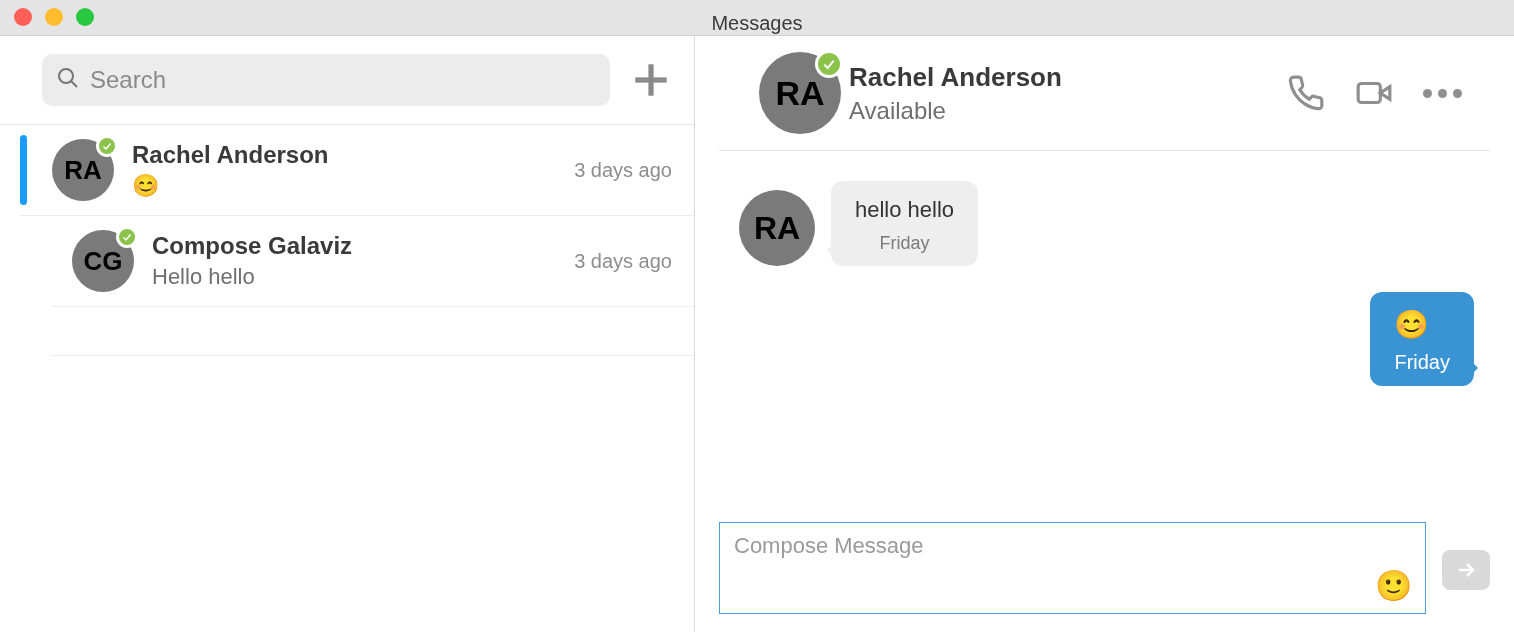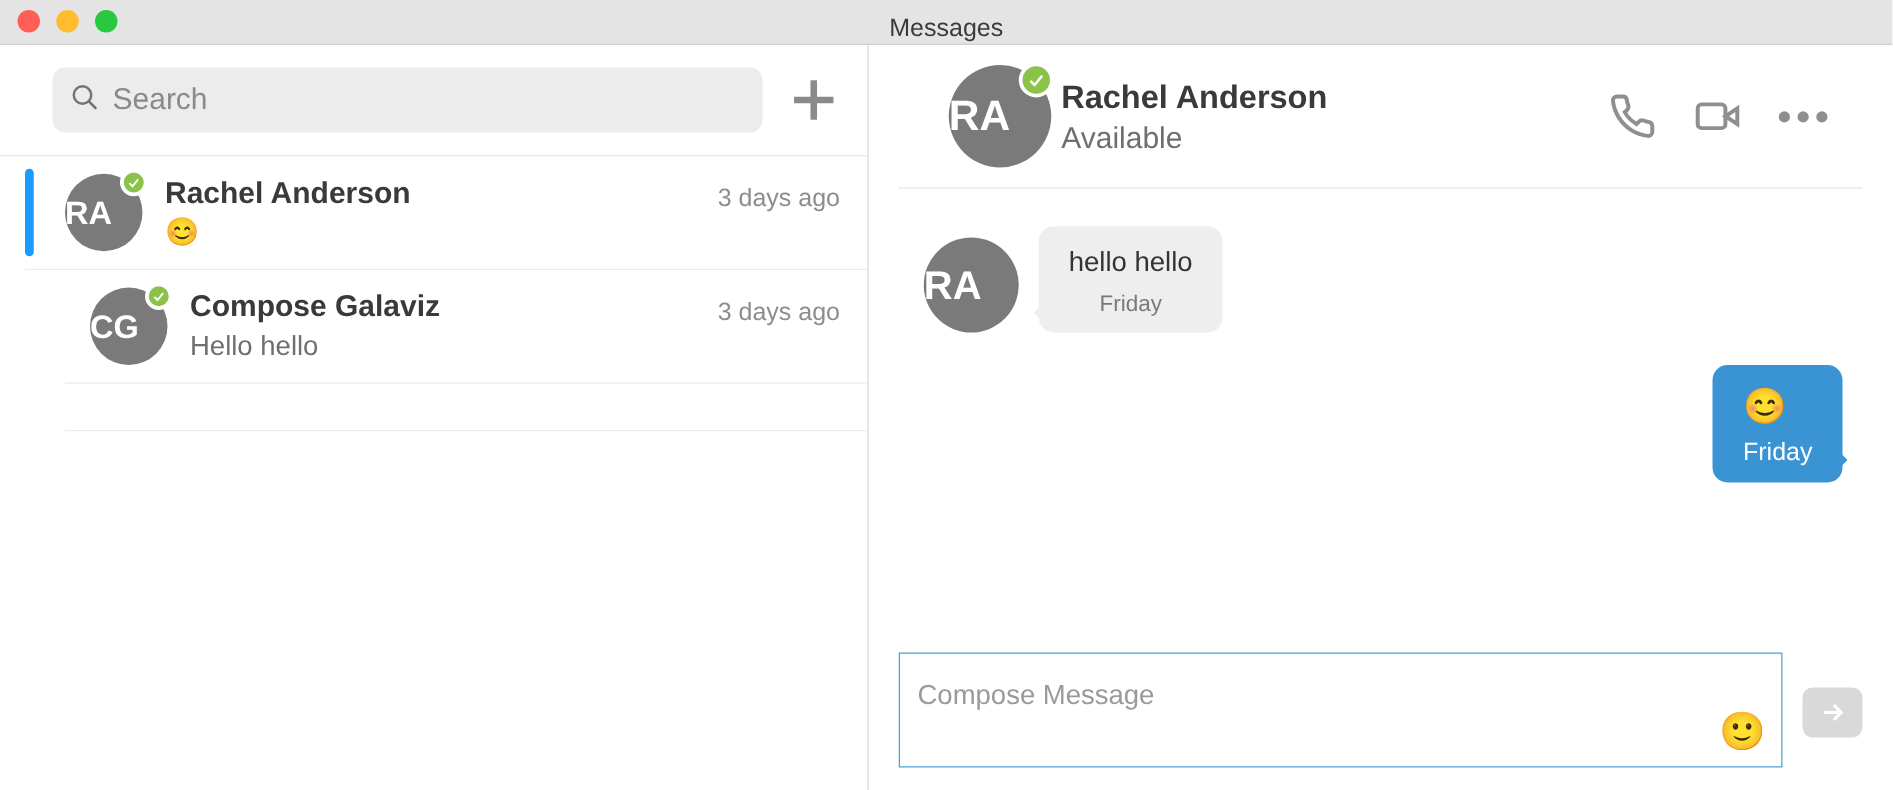--- a/index.html
+++ b/index.html
@@ -54,39 +54,39 @@
     position:relative;
     margin-left:52px;
   }
   .conv-item.active{ margin-left:20px; padding-left:32px; }
   .conv-item.active::before{
     content:""; position:absolute; left:0; top:10px; bottom:10px;
     width:7px; border-radius:4px; background:#1a9cff;
   }
   .avatar{
     width:62px; height:62px; border-radius:50%;
-    background:#7a7a7a; color:#ffffff;
-    display:flex; align-items:center; justify-content:flex-start;
+    background:#7a7a7a; color:#000000;
+    display:flex; align-items:center; justify-content:center;
     font-size:26px; font-weight:600; position:relative; flex-shrink:0;
   }
   .avatar.big{ width:82px; height:82px; font-size:34px; }
   .avatar.med{ width:76px; height:76px; font-size:32px; }
   .presence{
     position:absolute; top:-4px; right:-4px;
     width:22px; height:22px; border-radius:50%;
     background:#8bc34a; border:3px solid #fff;
     display:flex; align-items:center; justify-content:center;
   }
   .presence svg{ width:12px; height:12px; stroke:#fff; fill:none; stroke-width:3; }
   .avatar.big .presence{ width:28px; height:28px; top:-2px; right:-2px; }
   .avatar.big .presence svg{ width:16px; height:16px; }
   .conv-text{ margin-left:18px; flex:1; min-width:0; }
   .conv-name{ font-size:24px; font-weight:700; color:#3a3a3a; }
   .conv-preview{ font-size:22px; color:#6f6f6f; margin-top:4px; }
-  .conv-time{ font-size:20px; color:#8d8d8d; align-self:flex-start; margin-top:9px; }
+  .conv-time{ font-size:20px; color:#8d8d8d; align-self:flex-start; margin-top:20px; }
 
   
   .chat-header{
     display:flex; align-items:center;
     padding:16px 28px 16px 40px;
     gap:6px;
     border-bottom:1px solid #e6e6e6;
     margin-left:24px; margin-right:24px;
   }
   .chat-header .info{ flex:1; margin-left:2px; }
@@ -121,21 +121,21 @@
   }
 
   
   .compose-area{
     display:flex; align-items:flex-start; gap:16px;
     padding:0 24px 18px 24px;
   }
   .compose{
     flex:1; min-height:92px;
     border:1.5px solid #4aa0dc;
-    padding:20px 14px;
+    padding:10px 14px;
     position:relative;
   }
   .compose input{
     border:none; outline:none; font-size:22px; color:#333; width:90%;
   }
   .compose input::placeholder{ color:#9a9a9a; }
   .emoji-btn{
     position:absolute; right:12px; bottom:12px;
     font-size:30px; line-height:1;
   }

